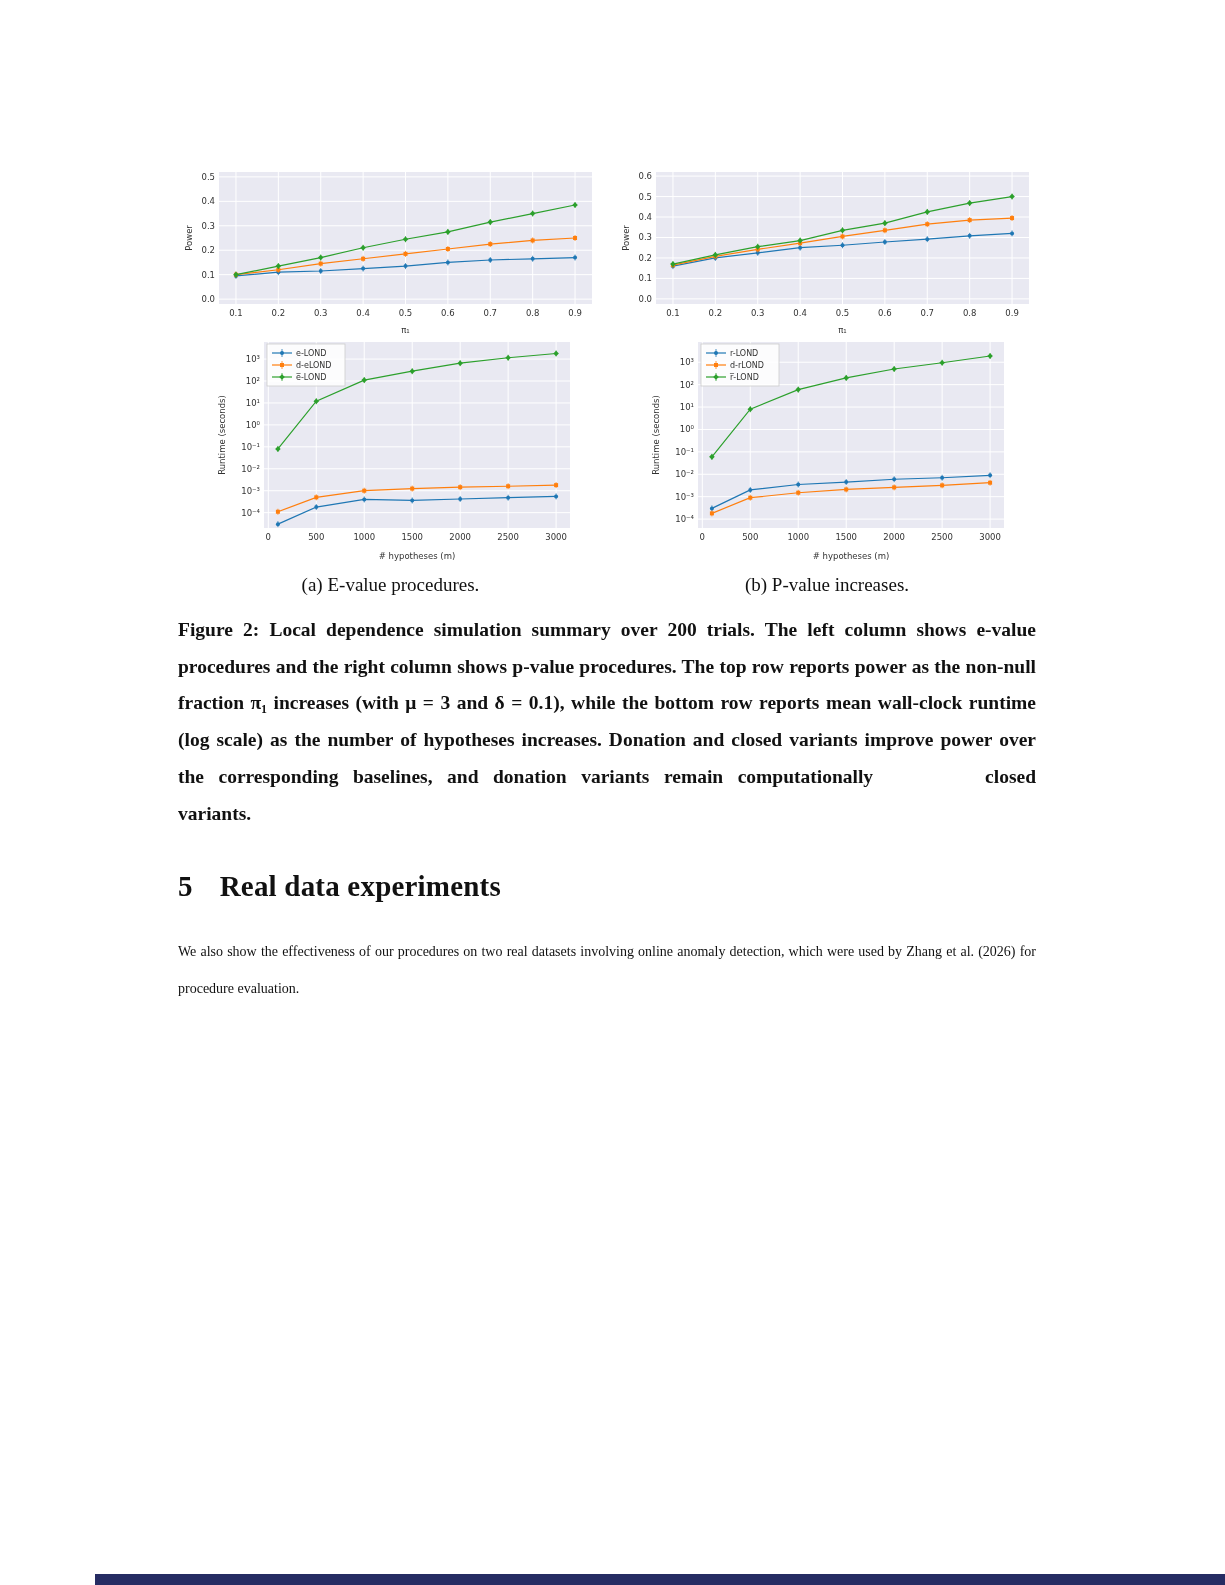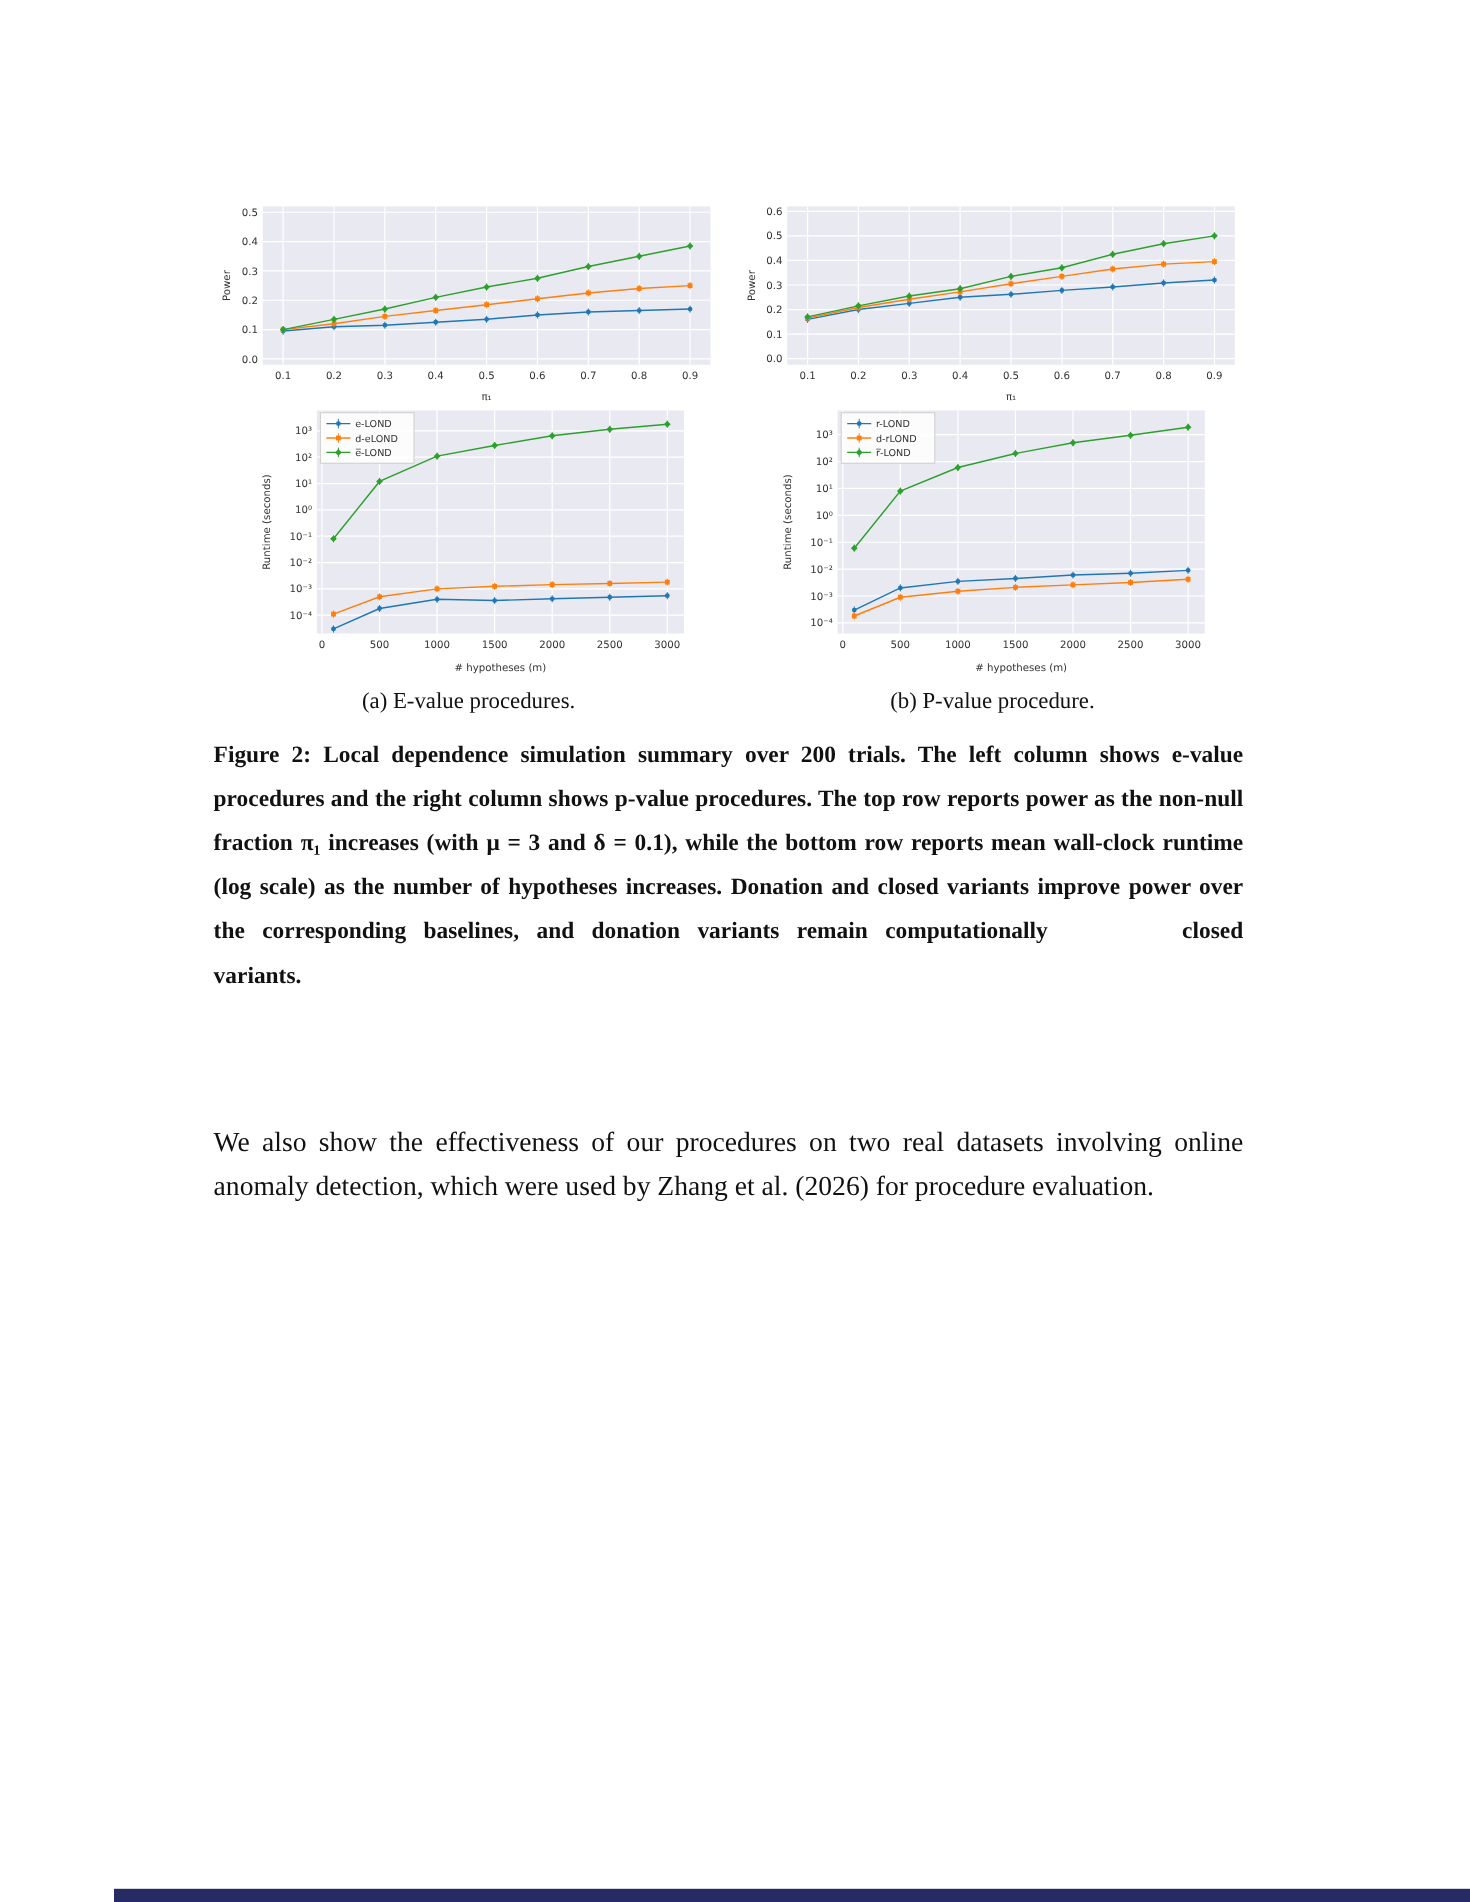--- a/index.html
+++ b/index.html
@@ -10,21 +10,21 @@
   .subcap{position:absolute;font-size:19px;text-align:center;color:#111;}
   .subcap.a{left:183px;top:574px;width:415px;font-family:Liberation Serif, serif;}
   .subcap.b{left:620px;top:574px;width:414px;}
   .caption{position:absolute;left:178px;top:612px;width:858px;margin:0;
            font-size:19.5px;line-height:36.7px;text-align:justify;font-weight:bold;}
   .caption .gap{display:inline-block;width:112px;height:1px;}
   .section-heading{position:absolute;left:178px;top:870px;margin:0;
            font-size:29px;font-weight:bold;letter-spacing:0.2px;}
   .section-heading .secnum{margin-right:27px;}
   .body-text{position:absolute;left:178px;top:934px;width:858px;
-           font-size:23px;line-height:36.7px;text-align:justify;}
+           font-size:14px;line-height:36.7px;text-align:justify;}
   .body-text p{margin:0;}
   .body-text p.indent{text-indent:37px;}
   .bottom-bar{position:absolute;left:95px;top:1574px;width:1130px;height:11px;background:#262c63;}
 </style>
 </head>
 <body>
 
 <div class="page">
 
   <div>
@@ -395,25 +395,26 @@
         <line x1="66" y1="25" x2="66" y2="33" stroke="#ff7f0e" stroke-width="0.8"></line>
         <rect x="64" y="27" width="4" height="4" fill="#ff7f0e"></rect>
         <text x="80" y="32" font-size="8" fs="8">d-rLOND</text>
         <line x1="56" y1="41" x2="76" y2="41" stroke="#2ca02c" stroke-width="1.2"></line>
         <line x1="66" y1="37" x2="66" y2="45" stroke="#2ca02c" stroke-width="0.8"></line>
         <path d="M66 38.2L68.8 41L66 43.8L63.2 41Z" fill="#2ca02c"></path>
         <text x="80" y="44" font-size="8" fs="8">r̅-LOND</text>
       </svg>
 
     <div class="subcap a">(a) E-value procedures.</div>
-    <div class="subcap b">(b) P-value procedure.</div>
+    <div class="subcap b">(b) P-value increases.</div>
   </div>
 
   <p class="caption"><span>Figure 2: Local dependence simulation summary over 200 trials. The left column shows e-value procedures and the right column shows p-value procedures. The top row reports power as the non-null fraction π₁ increases (with μ = 3 and δ = 0.1), while the bottom row reports mean wall-clock runtime (log scale) as the number of hypotheses increases. Donation and closed variants improve power over the corresponding baselines, and donation variants remain computationally</span><span class="gap"></span><span>closed variants.</span></p>
 
+  <h2 class="section-heading"><span class="secnum">5</span><span>Real data experiments</span></h2>
 
   <div class="body-text">
     <p>We also show the effectiveness of our procedures on two real datasets involving online anomaly detection, which were used by Zhang et al. (2026) for procedure evaluation.</p>
   </div>
 
   <div class="bottom-bar"></div>
 
 </div>
 
 </body></html>

